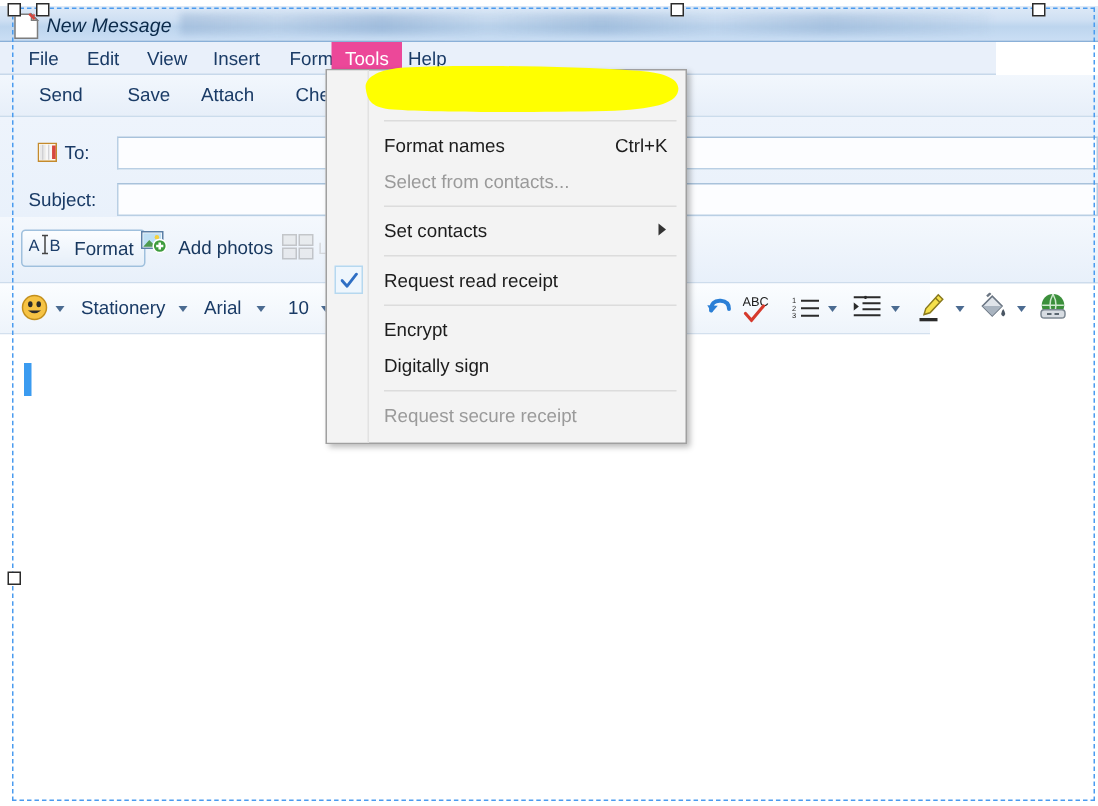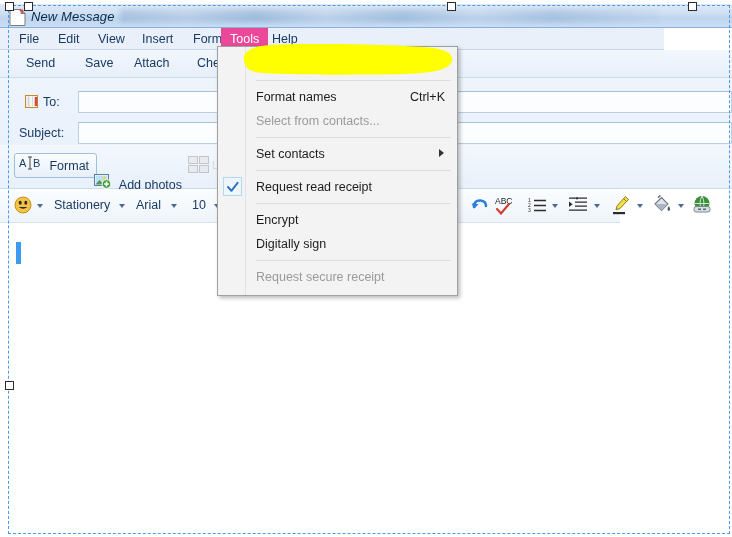--- a/index.html
+++ b/index.html
@@ -163,21 +163,20 @@
     box-sizing: border-box;
   }
   #addphotos-btn {
     position: absolute;
     left: 94px; top: 8px;
     height: 25px;
     line-height: 25px;
     font-size: 12.5px;
     color: #17375e;
     white-space: nowrap;
-    margin-top: 20px;
   }
   #layout-btn {
     position: absolute;
     left: 188px; top: 11px;
     width: 46px; height: 19px;
     opacity: .45;
   }
 
   
   #richbar {

